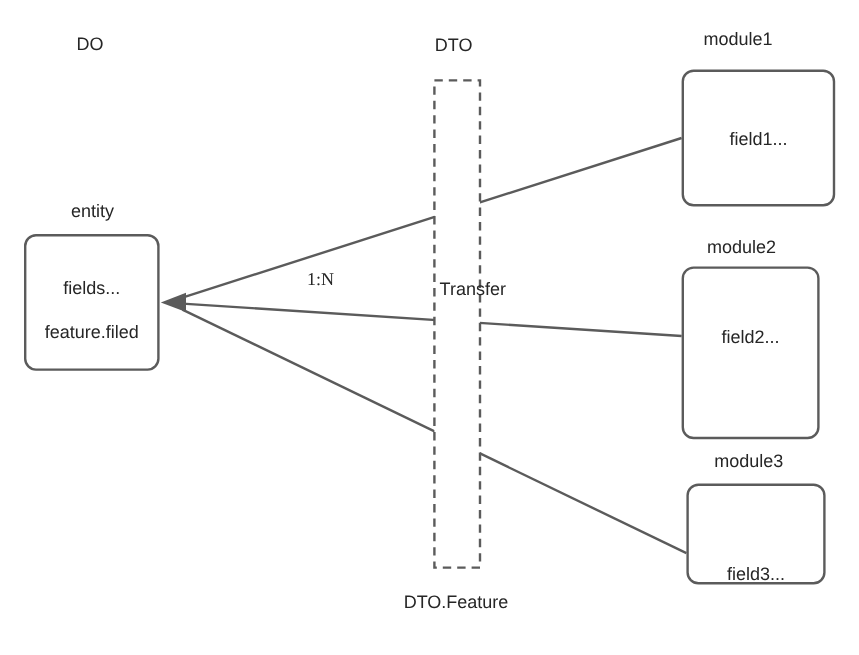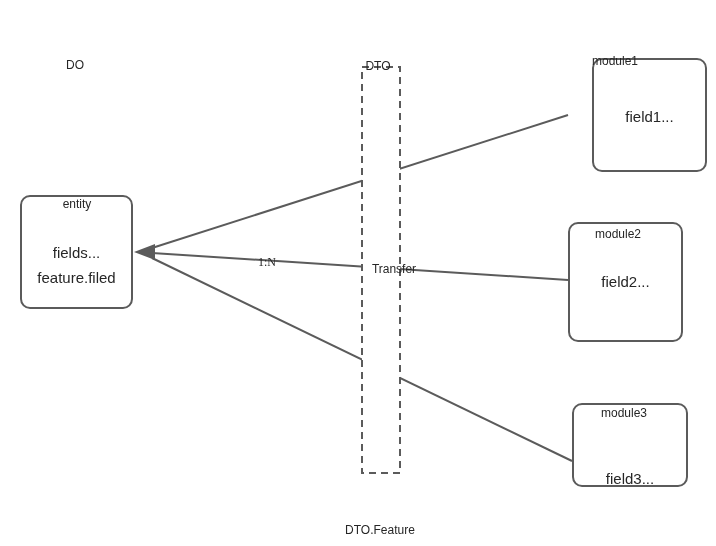--- a/index.html
+++ b/index.html
@@ -34,25 +34,24 @@
     position: absolute;
     width: 100%;
     text-align: center;
     font-size: 15px;
     color: #262626;
     white-space: nowrap;
   }
   .float-label {
     position: absolute;
     transform: translate(-50%, -50%);
-    font-size: 12px;
+    font-size: 15px;
     color: #262626;
     white-space: nowrap;
     z-index: 3;
-    margin-top: 28px;
   }
 </style>
 </head>
 <body>
 
 <div id="canvas">
 
   <svg id="edges-svg" width="716" height="546" viewBox="0 0 716 546">
     <line x1="568" y1="115" x2="152" y2="248" stroke="#5b5b5b" stroke-width="2"></line>
     <line x1="568" y1="280" x2="152" y2="253" stroke="#5b5b5b" stroke-width="2"></line>
@@ -66,29 +65,29 @@
   <div class="float-label" style="left:380px; top:502px;text-align:right;">DTO.Feature</div>
   <div class="float-label" style="left:267px; top:234px;font-family:Liberation Serif, serif;">1:N</div>
   <div class="float-label" style="left:394px; top:241px;">Transfer</div>
 
   <div class="float-label" style="left:77px; top:176px;">entity</div>
   <div class="float-label" style="left:615px; top:33px;">module1</div>
   <div class="float-label" style="left:618px; top:206px;">module2</div>
   <div class="float-label" style="left:624px; top:385px;">module3</div>
 
   <div class="node-box" style="left:20px; top:195px; width:113px; height:114px;">
-    <div class="box-text" style="top:47px;">fields...</div>
+    <div class="box-text" style="top:35px;">fields...</div>
     <div class="box-text" style="top:72px;">feature.filed</div>
   </div>
 
-  <div class="node-box" style="left:592px; top:58px; width:115px; height:114px;">
+  <div class="node-box" style="left:568px; top:58px; width:128px; height:114px;">
     <div class="box-text" style="top:48px;">field1...</div>
   </div>
 
-  <div class="node-box" style="left:568px; top:222px; width:115px; height:120px;">
+  <div class="node-box" style="left:568px; top:222px; width:115px; height:144px;">
     <div class="box-text" style="top:49px;">field2...</div>
   </div>
 
   <div class="node-box" style="left:572px; top:403px; width:116px; height:84px;">
     <div class="box-text" style="top:65px;">field3...</div>
   </div>
 
 </div>
 
 </body></html>

